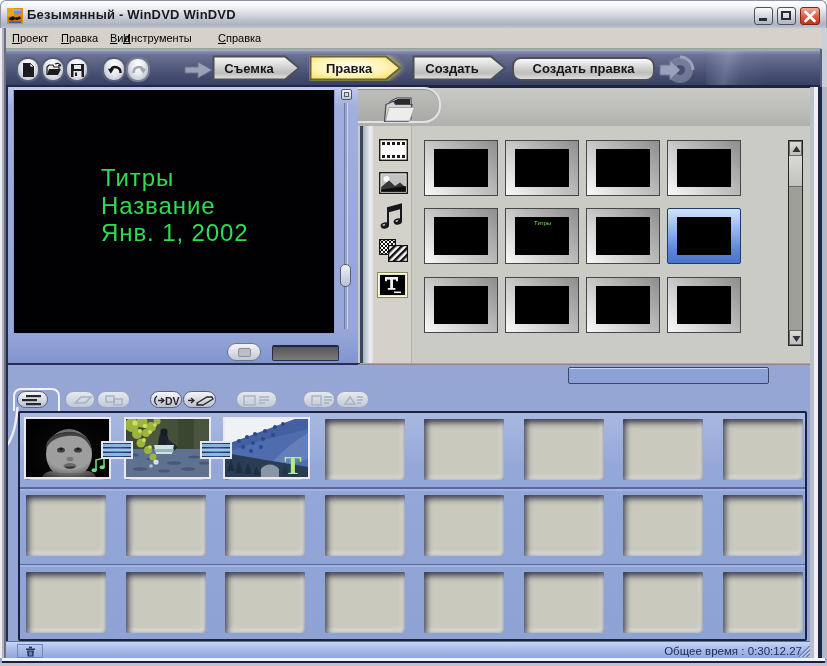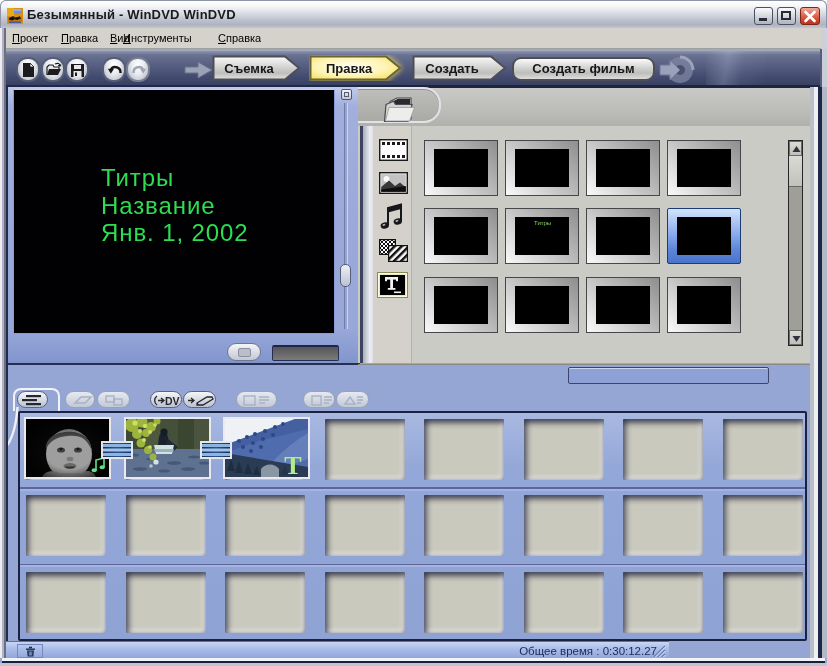--- a/index.html
+++ b/index.html
@@ -71,21 +71,21 @@
 .pilld { position:absolute; top:28px; height:17px; border:1px solid #98a2bc; border-radius:8.5px; background:linear-gradient(180deg,#e6e9ef,#c2c9d6); }
 
 
 #story { left:18px; top:411px; width:789px; height:230px; border:2px solid #1a2240; background:linear-gradient(180deg,#a8b8e0 0%,#93a7d8 25%,#8ea3d4 100%); border-radius:2px; }
 .cell { position:absolute; width:80px; height:61px; background:linear-gradient(180deg,#b5b2a7 0%,#cac9bd 18%,#cac9bd 90%,#d3d2c6 100%);
   box-shadow:inset 0 4px 5px rgba(10,16,50,0.55), inset 4px 0 5px rgba(10,16,50,0.4), inset -3px -3px 4px rgba(250,252,255,0.65); border-radius:1px; }
 .sthumbimg { position:absolute; width:87px; height:62px; border:2px solid #e9e9ef; }
 .trans { position:absolute; width:32px; height:18px; border:2px solid #e6e6ea; background:linear-gradient(90deg,#16305e,#2c548c 50%,#16305e); }
 
 
-#status { left:5px; top:641px; width:664px; height:17px; background:linear-gradient(180deg,#c8d6f2 0%,#a9bce8 45%,#90a7dc 100%); border-top:1px solid #5a70ae;text-align:center; }
+#status { left:5px; top:641px; width:809px; height:17px; background:linear-gradient(180deg,#c8d6f2 0%,#a9bce8 45%,#90a7dc 100%); border-top:1px solid #5a70ae;text-align:center; }
 #stime { position:absolute; right:12px; top:2.5px; font-size:11.5px; color:#1c2a58; }
 #trashbox { position:absolute; left:12px; top:2px; width:26px; height:14px; border:1px solid #7588bc; }
 
 
 .wb { position:absolute; }
 </style>
 </head>
 <body>
 <div id="win">
   <div id="titlebar" class="abs"></div>
@@ -185,21 +185,21 @@
             <stop offset="1" stop-color="#f2cd28"></stop>
           </radialGradient>
         </defs>
       <path d="M1.5 1.5 L77 1.5 L91 13 L77 24.5 L1.5 24.5 Z" fill="url(#tgy)" stroke="#6a6434" stroke-width="2" filter="drop-shadow(0 0 3px rgba(255,232,90,0.95))"></path>
       <text x="40" y="17.5" text-anchor="middle" font-family="Liberation Sans" font-size="13" font-weight="bold" fill="#17171b">Правка</text>
     </svg>
     <svg class="tabsvg" style="left:412px;" width="108" height="26" viewBox="0 0 108 26">
       <path d="M1.5 1.5 L79 1.5 L93 13 L79 24.5 L1.5 24.5 Z" fill="url(#tgs)" stroke="#4e4e56" stroke-width="2"></path>
       <text x="40" y="17.5" text-anchor="middle" font-family="Liberation Sans" font-size="13" font-weight="bold" fill="#17171b">Создать</text>
     </svg>
-    <div id="tabfilm" class="abs">Создать фильм</div>
+    <div id="tabfilm" class="abs">Создать правка</div>
     <svg class="abs" style="left:658px; top:3px;" width="40" height="32" viewBox="0 0 40 32">
       <circle cx="22" cy="16" r="13" fill="#7d85a4" opacity="0.75"></circle>
       <circle cx="22" cy="16" r="5" fill="#4a5170"></circle>
       <path d="M2 11 L12 11 L12 6 L22 16 L12 26 L12 21 L2 21 Z" fill="#9aa2bb" stroke="#6e7690" stroke-width="1"></path>
       <path d="M22 3 A13 13 0 0 1 35 16" fill="none" stroke="#aab0c4" stroke-width="3" opacity="0.8"></path>
     </svg>
   </div>
 
   <div id="preview" class="abs">
     <div id="screen">

